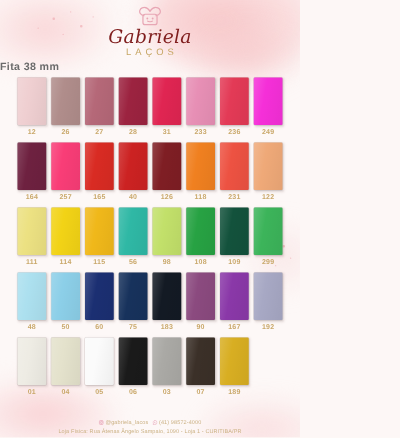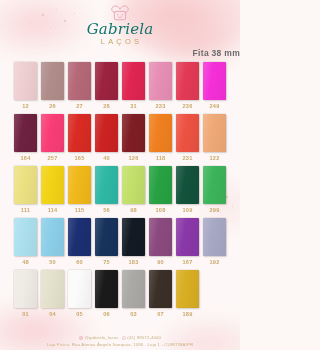--- a/index.html
+++ b/index.html
@@ -56,35 +56,35 @@
     position:absolute; left:0; right:0; top:5px;
     display:flex; flex-direction:column; align-items:center;
   }
   .bow-icon { width:20px; height:16px; display:block; }
   .brand {
     margin-top:1px;
     font-family:"DejaVu Serif", serif;
     font-style:italic;
     font-size:15px;
     letter-spacing:.2px;
-    color:#0f766e;
+    color:#7f1d1d;
     line-height:1.05;
     text-align:center;
   }
   .brand-sub {
     font-family:"Liberation Sans", sans-serif;
     font-size:7.5px;
     letter-spacing:3.2px;
     color:#c6a664;
     margin-top:-1px;
     padding-left:3px;
   }
   .ribbon-title {
     position:absolute; left:0; right:0; top:48px;
-    text-align:right;
+    text-align:left;
     font-size:8.5px;
     font-weight:bold;
     color:#6b6b6b;
     letter-spacing:.3px;
   }
 
   
   .grid { position:relative; padding:0 14px; }
   .row {
     display:flex;

